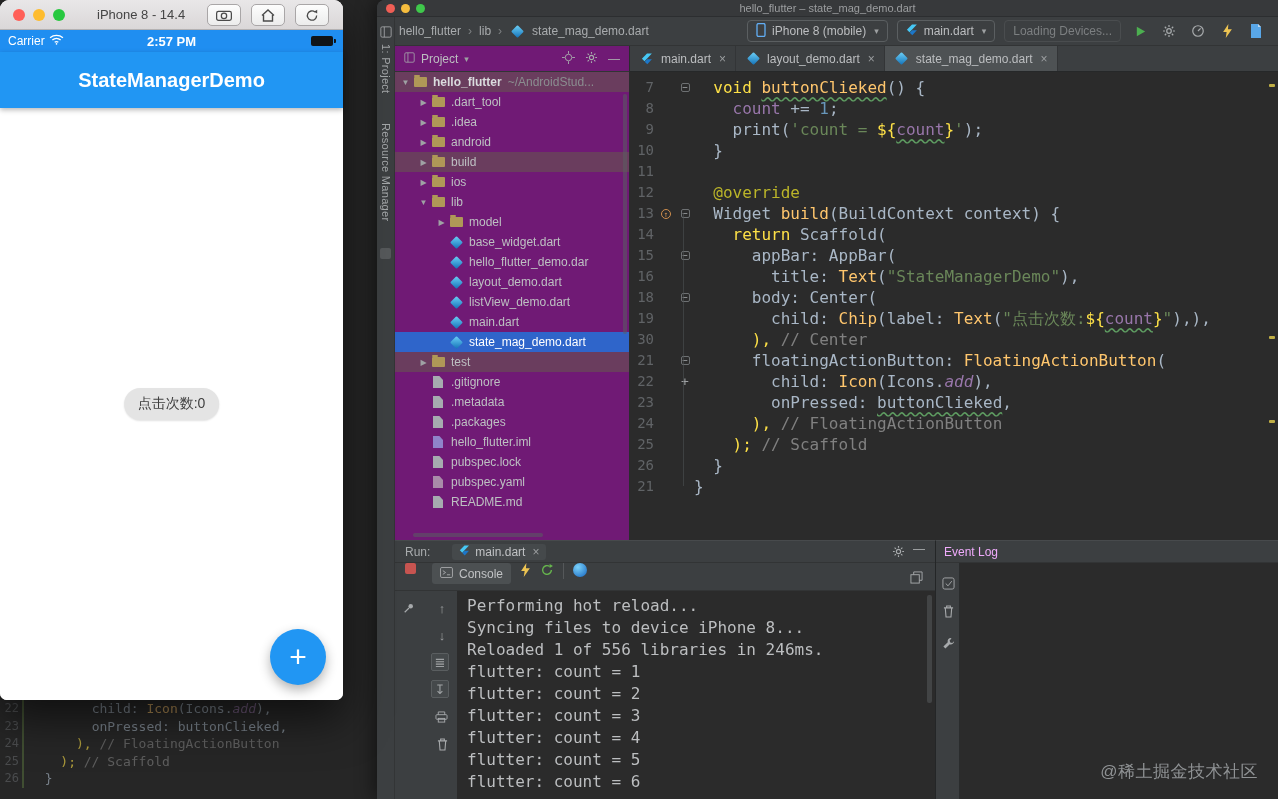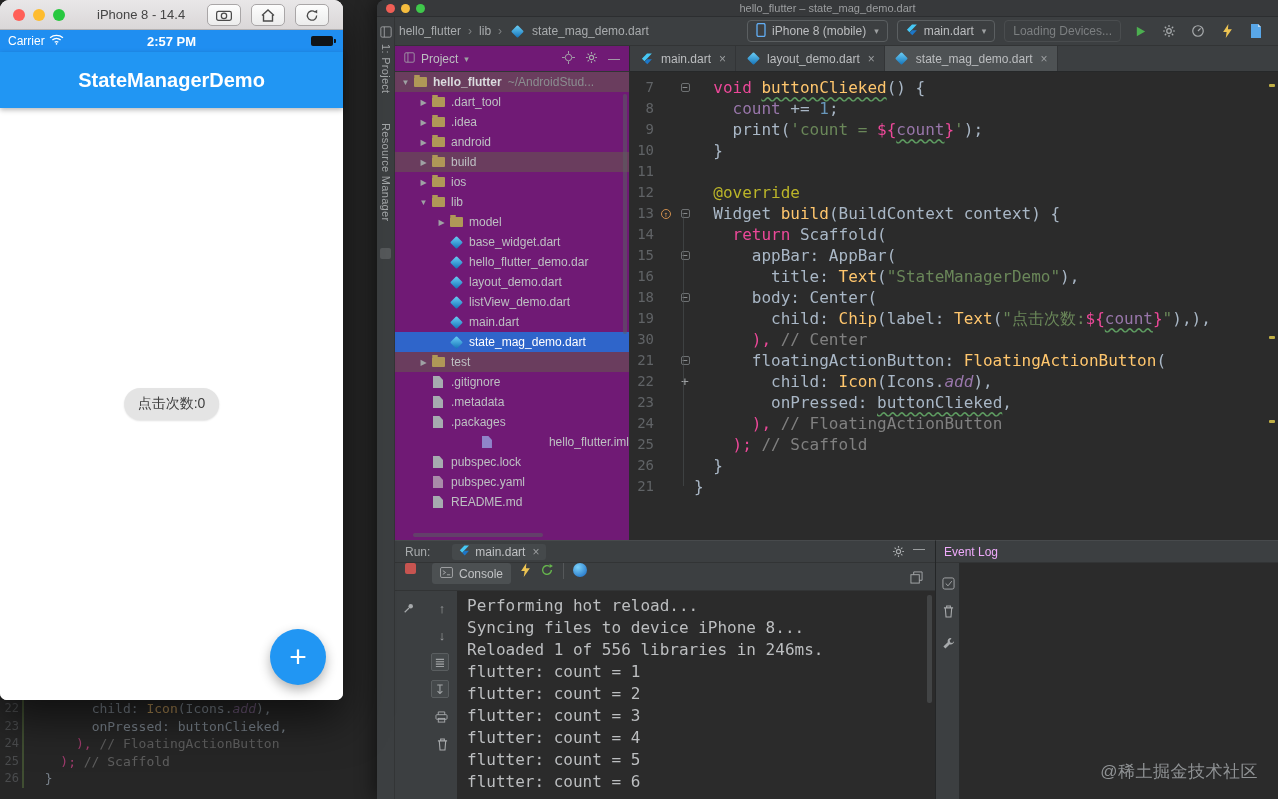--- a/index.html
+++ b/index.html
@@ -66,21 +66,21 @@
 .tab{display:flex;align-items:center;gap:6px;padding:0 9px;font-size:12px;color:#bcbec0;border-right:1px solid #333537}
 .tab.active{background:#4e5254}
 .tab .x{color:#9b9ea0;font-size:12px;margin-left:2px}
 .code{position:absolute;top:26px;left:0;right:0;bottom:0;font-family:"DejaVu Sans Mono",monospace;padding-top:5px;overflow:hidden}
 .crow{display:flex;height:21px;line-height:21px}
 .ln{flex:0 0 26px;text-align:right;color:#606366;font-size:14px;padding-right:2px;font-family:"DejaVu Sans Mono",monospace}
 .gico{flex:0 0 20px;display:flex;align-items:center;justify-content:center}
 .fold{flex:0 0 18px;display:flex;align-items:center;justify-content:center}
 .fbox{width:9px;height:9px;border:1px solid #6d7072;border-radius:2px;color:#a8abad;font-size:9px;line-height:7px;text-align:center}
 .ctext{white-space:pre;font-size:16px;color:#a9b7c6}
-.tk-kw{color:#ec4899}.tk-fn{color:#ffc66d}.tk-fld{color:#9876aa}.tk-num{color:#6897bb}
+.tk-kw{color:#fde047}.tk-fn{color:#ffc66d}.tk-fld{color:#9876aa}.tk-num{color:#6897bb}
 .tk-str{color:#6a8759}.tk-cmt{color:#808080}.tk-ann{color:#bbb529}.tk-def{color:#a9b7c6}
 .tk-i{font-style:italic}
 .tk-u{text-decoration-line:underline;text-decoration-style:wavy;text-decoration-color:#5d9b60;text-underline-offset:3px}
 .ovr{width:10px;height:10px;border:1px solid #cf8e4d;border-radius:50%;color:#cf8e4d;font-size:8px;line-height:9px;text-align:center}
 .plusmark{color:#9da0a2;font-size:13px}
 .scopeline{position:absolute;left:53px;top:141px;width:1px;height:273px;background:#4f5356;opacity:.55}
 .tick{position:absolute;right:3px;width:6px;height:3px;background:#bfae45;border-radius:1px}
 
 
 .run-panel{position:absolute;left:18px;top:540px;width:540px;bottom:0;background:#3c3f41;border-top:1px solid #474a4c}
@@ -391,21 +391,21 @@
             </span>
             <span class="tlabel">.metadata</span>
           </div>
           <div class="trow" style="padding-left: 22px;">
             <span class="tarrow"></span>
             <span class="ticon">
               <span class="icon-file"></span>
             </span>
             <span class="tlabel">.packages</span>
           </div>
-          <div class="trow" style="padding-left: 22px; justify-content: space-between;">
+          <div class="trow" style="padding-left: 22px;">
             <span class="tarrow"></span>
             <span class="ticon">
               <span class="icon-file iml"></span>
             </span>
             <span class="tlabel">hello_flutter.iml</span>
           </div>
           <div class="trow" style="padding-left: 22px;">
             <span class="tarrow"></span>
             <span class="ticon">
               <span class="icon-file"></span>

